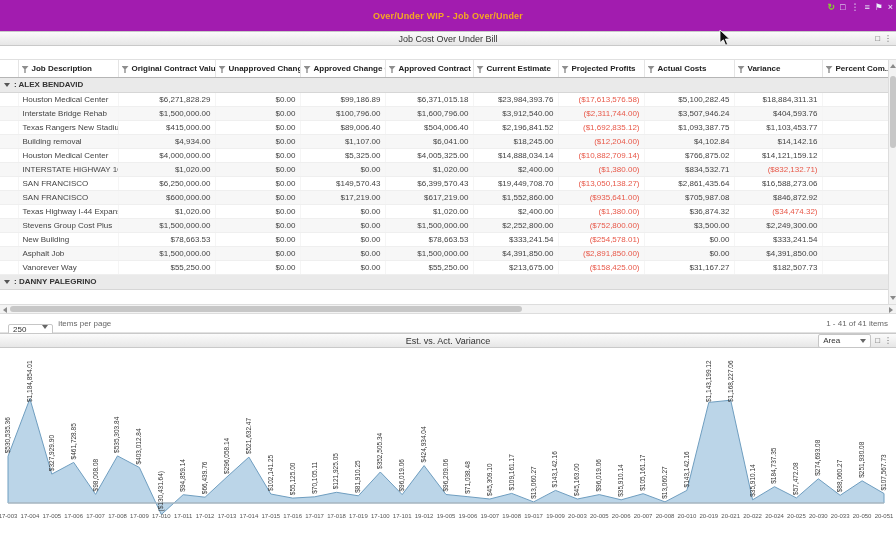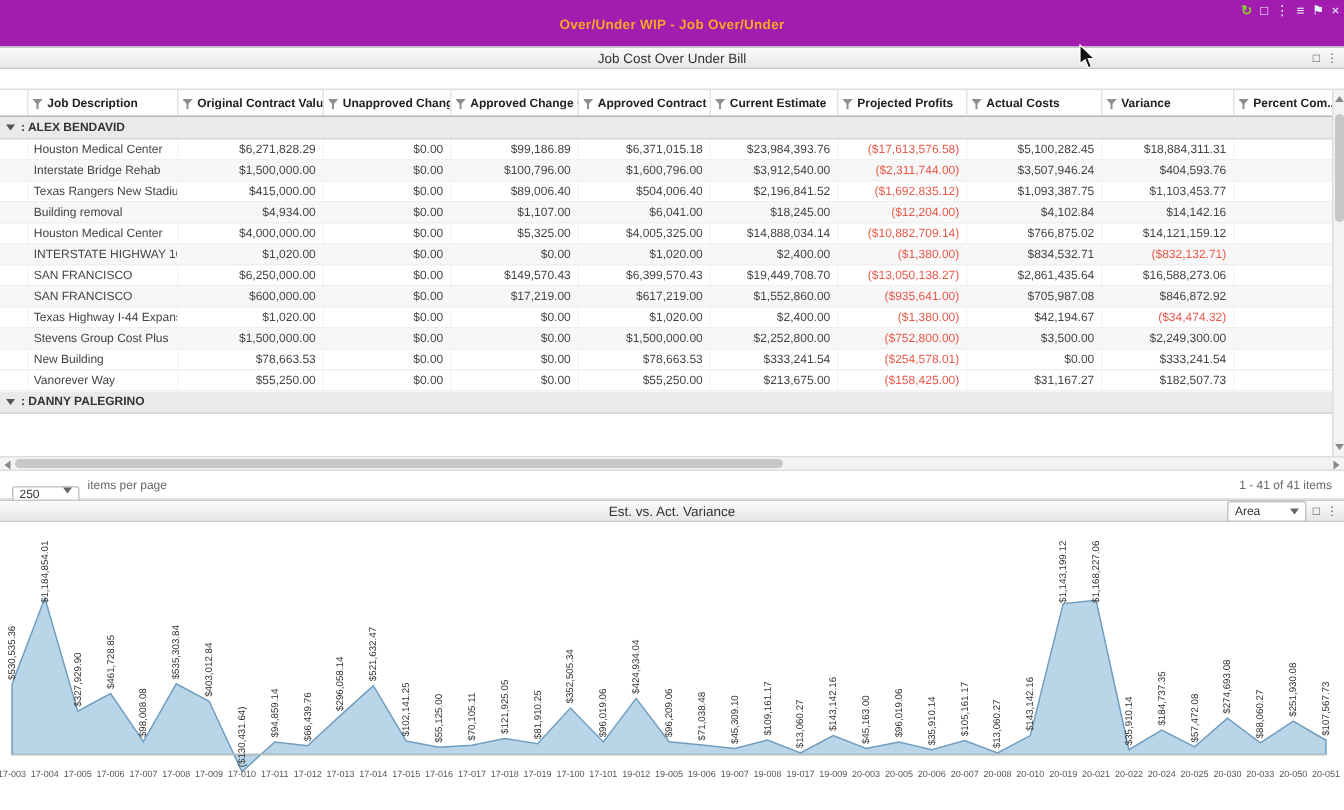--- a/index.html
+++ b/index.html
@@ -273,21 +273,21 @@
           </tr>
           <tr>
             <td></td>
             <td>Texas Highway I-44 Expansion</td>
             <td class="num">$1,020.00</td>
             <td class="num">$0.00</td>
             <td class="num">$0.00</td>
             <td class="num">$1,020.00</td>
             <td class="num">$2,400.00</td>
             <td class="num neg">($1,380.00)</td>
-            <td class="num">$42,194.67</td>
+            <td class="num">$36,874.32</td>
             <td class="num neg">($34,474.32)</td>
             <td class="num"></td>
           </tr>
           <tr class="alt">
             <td></td>
             <td>Stevens Group Cost Plus</td>
             <td class="num">$1,500,000.00</td>
             <td class="num">$0.00</td>
             <td class="num">$0.00</td>
             <td class="num">$1,500,000.00</td>
@@ -301,20 +301,33 @@
             <td></td>
             <td>New Building</td>
             <td class="num">$78,663.53</td>
             <td class="num">$0.00</td>
             <td class="num">$0.00</td>
             <td class="num">$78,663.53</td>
             <td class="num">$333,241.54</td>
             <td class="num neg">($254,578.01)</td>
             <td class="num">$0.00</td>
             <td class="num">$333,241.54</td>
+            <td class="num"></td>
+          </tr>
+          <tr class="alt">
+            <td></td>
+            <td>Asphalt Job</td>
+            <td class="num">$1,500,000.00</td>
+            <td class="num">$0.00</td>
+            <td class="num">$0.00</td>
+            <td class="num">$1,500,000.00</td>
+            <td class="num">$4,391,850.00</td>
+            <td class="num neg">($2,891,850.00)</td>
+            <td class="num">$0.00</td>
+            <td class="num">$4,391,850.00</td>
             <td class="num"></td>
           </tr>
           <tr>
             <td></td>
             <td>Vanorever Way</td>
             <td class="num">$55,250.00</td>
             <td class="num">$0.00</td>
             <td class="num">$0.00</td>
             <td class="num">$55,250.00</td>
             <td class="num">$213,675.00</td>

